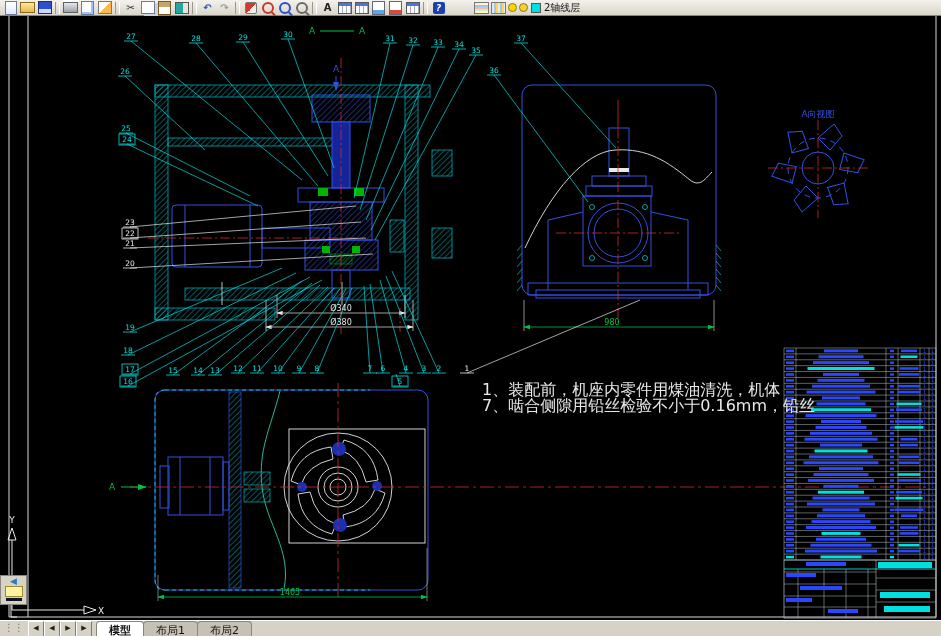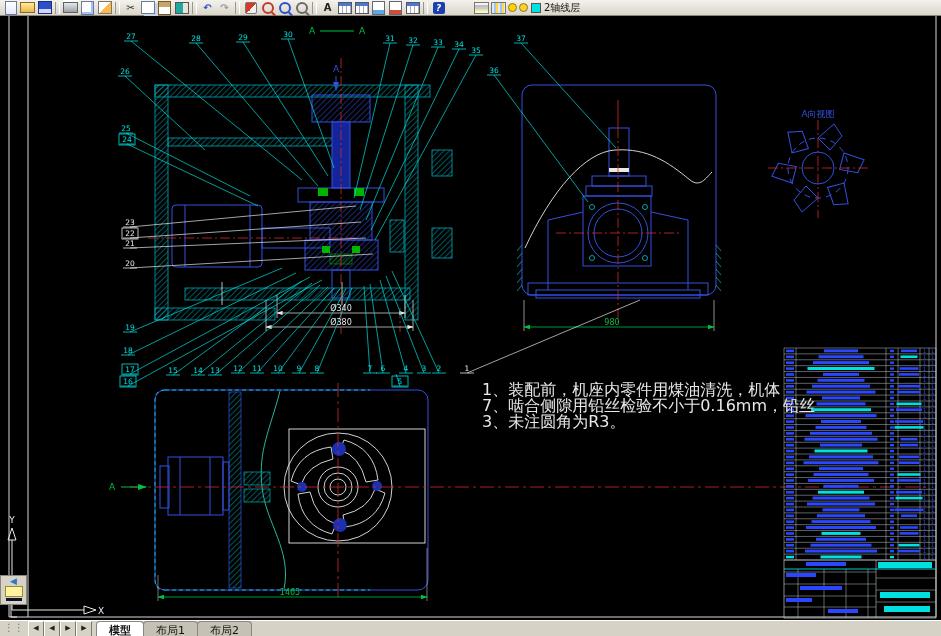--- a/index.html
+++ b/index.html
@@ -842,21 +842,20 @@
           <rect x="828" y="609" width="30" height="4" fill="#2a46ff"></rect>
           <rect x="880" y="592" width="50" height="6" fill="#00e0e0"></rect>
           <rect x="884" y="606" width="46" height="6" fill="#00e0e0"></rect>
         </g>
     </svg>
 
     <div id="techreq">
       <div id="tr-items">
           <div class="tr-line">1、装配前，机座内零件用煤油清洗，机体</div>
           <div class="tr-line">7、啮合侧隙用铅丝检验不小于0.16mm，铅丝</div>
-          <div class="tr-line">3、未注圆角为R3。</div>
         </div>
     </div>
 
     <div id="palette">
       <span class="pal-arrow">◀</span>
       <span class="pal-swatch"></span>
       <span class="pal-bar"></span>
     </div>
   </div>
 

